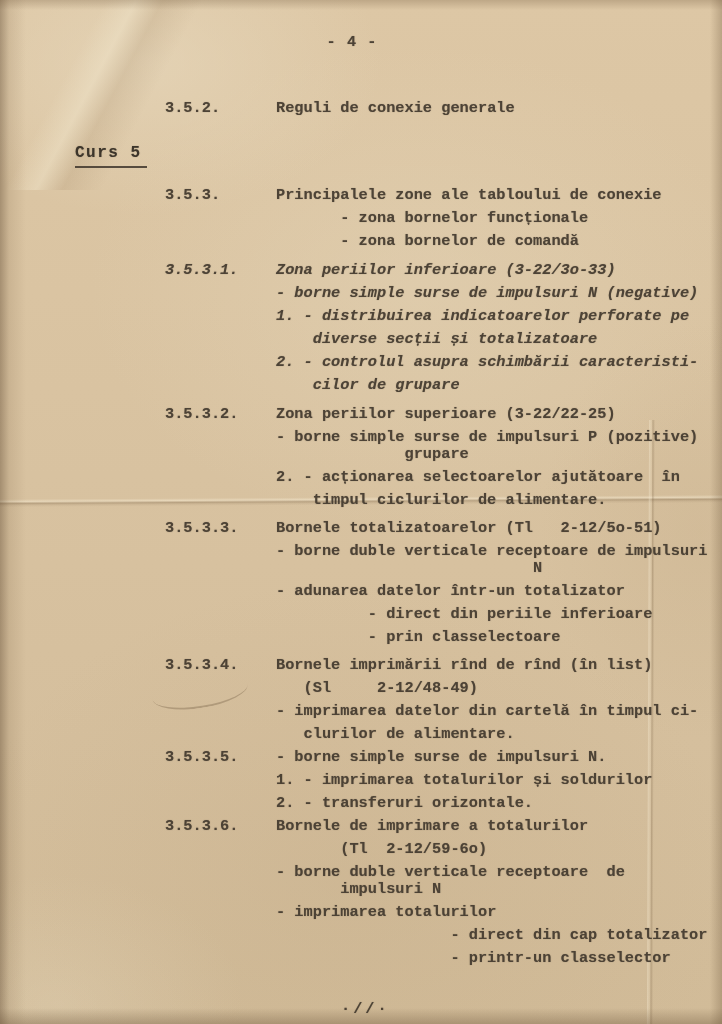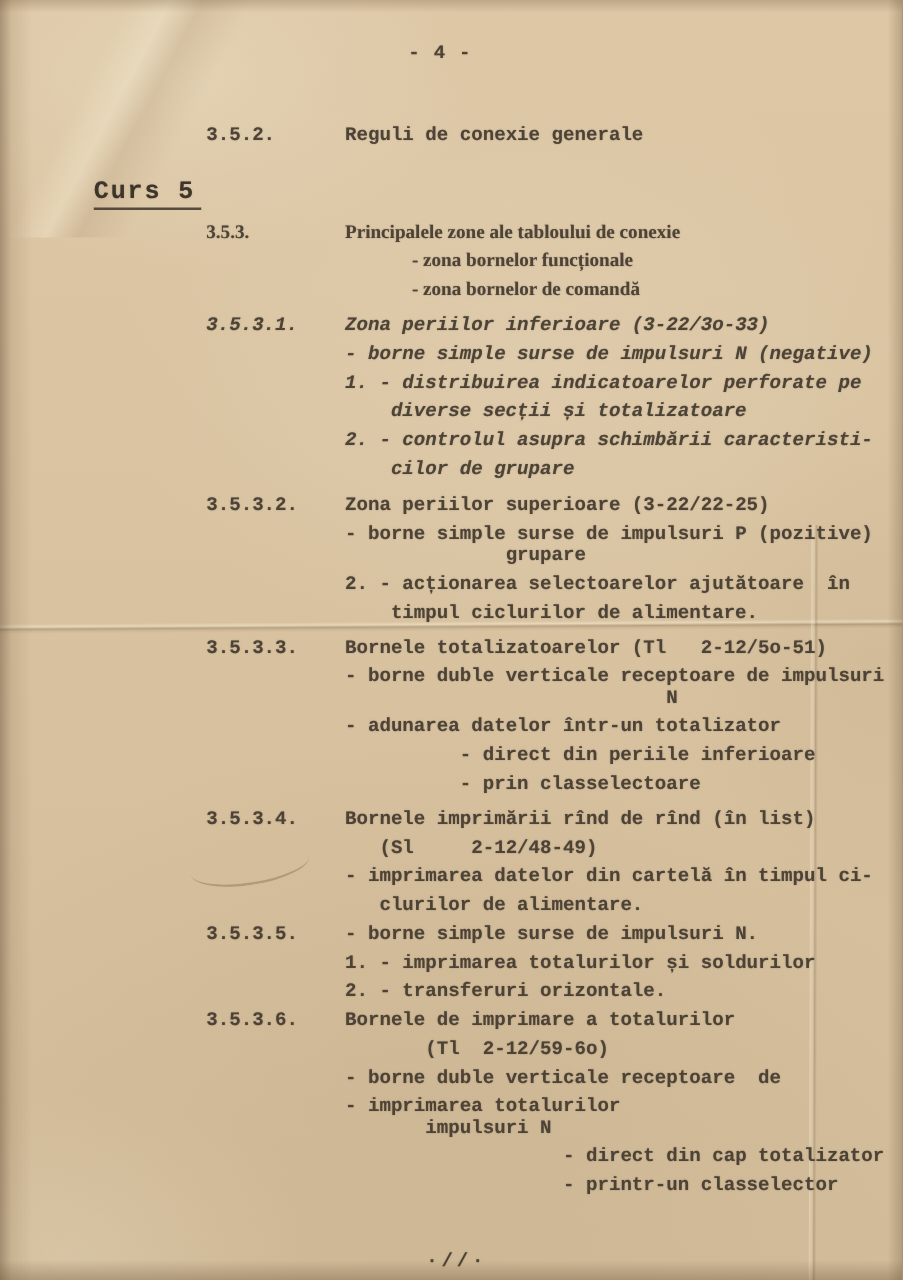--- a/index.html
+++ b/index.html
@@ -66,35 +66,35 @@
     transform: rotate(-9deg);
   }
   
   .page-number {
     position:absolute; top:31px; left:0; right:18px;
     text-align:center; line-height:23px; letter-spacing:1px;
   }
   .doc { position:absolute; top:83px; left:0; right:0; padding-left:75px; }
   .curs-heading {
     margin-top:22px; line-height:23px;
-    font-size:20px; letter-spacing:1.5px;
+    font-size:16px; letter-spacing:1.5px;
     color: rgba(56,48,39,0.95);
   }
   .curs-heading > span {
     display:inline-block;
     border-bottom:2px solid rgba(62,53,43,0.85);
     padding:0 5px 1px 0;
   }
   .entry { display:flex; align-items:flex-start; }
   .entry .num { flex:none; margin-left:90px; width:111px; line-height:23px; white-space:pre; }
   .entry .content { flex:1 1 auto; min-width:0; }
   .line { line-height:23px; white-space:pre; }
   .line.tight { margin-top:-6px; }
   .block-0 { margin-top:14px; }
-  .block-2 { margin-top:6px;font-family:Liberation Serif, serif; }
+  .block-2 { margin-top:16px; }
   .block-3 { margin-top:6px;font-style:italic; }
   .block-4 { margin-top:6px; }
   .block-5 { margin-top:5px; }
   .block-6 { margin-top:5px; }
   .block-7 { margin-top:0; }
   .block-8 { margin-top:0; }
   .end-mark {
     position:absolute; top:998px; left:341px;
     line-height:23px; letter-spacing:3px;
   }
@@ -178,22 +178,22 @@
           <div class="line" style="padding-left: 0ch;">1. - imprimarea totalurilor și soldurilor</div>
           <div class="line" style="padding-left: 0ch;">2. - transferuri orizontale.</div>
         </div>
       </div>
       <div class="entry block-8">
         <div class="num">3.5.3.6.</div>
         <div class="content">
           <div class="line" style="padding-left: 0ch;">Bornele de imprimare a totalurilor</div>
           <div class="line" style="padding-left: 7ch;">(Tl  2-12/59-6o)</div>
           <div class="line" style="padding-left: 0ch;">- borne duble verticale receptoare  de</div>
+          <div class="line tight" style="padding-left: 7ch;">impulsuri N</div>
           <div class="line" style="padding-left: 0ch;">- imprimarea totalurilor</div>
-          <div class="line tight" style="padding-left: 7ch;">impulsuri N</div>
           <div class="line" style="padding-left: 19ch;">- direct din cap totalizator</div>
           <div class="line" style="padding-left: 19ch;">- printr-un classelector</div>
         </div>
       </div>
     </main>
 
   <div class="end-mark">·//·</div>
 </div>
 
 </body></html>

